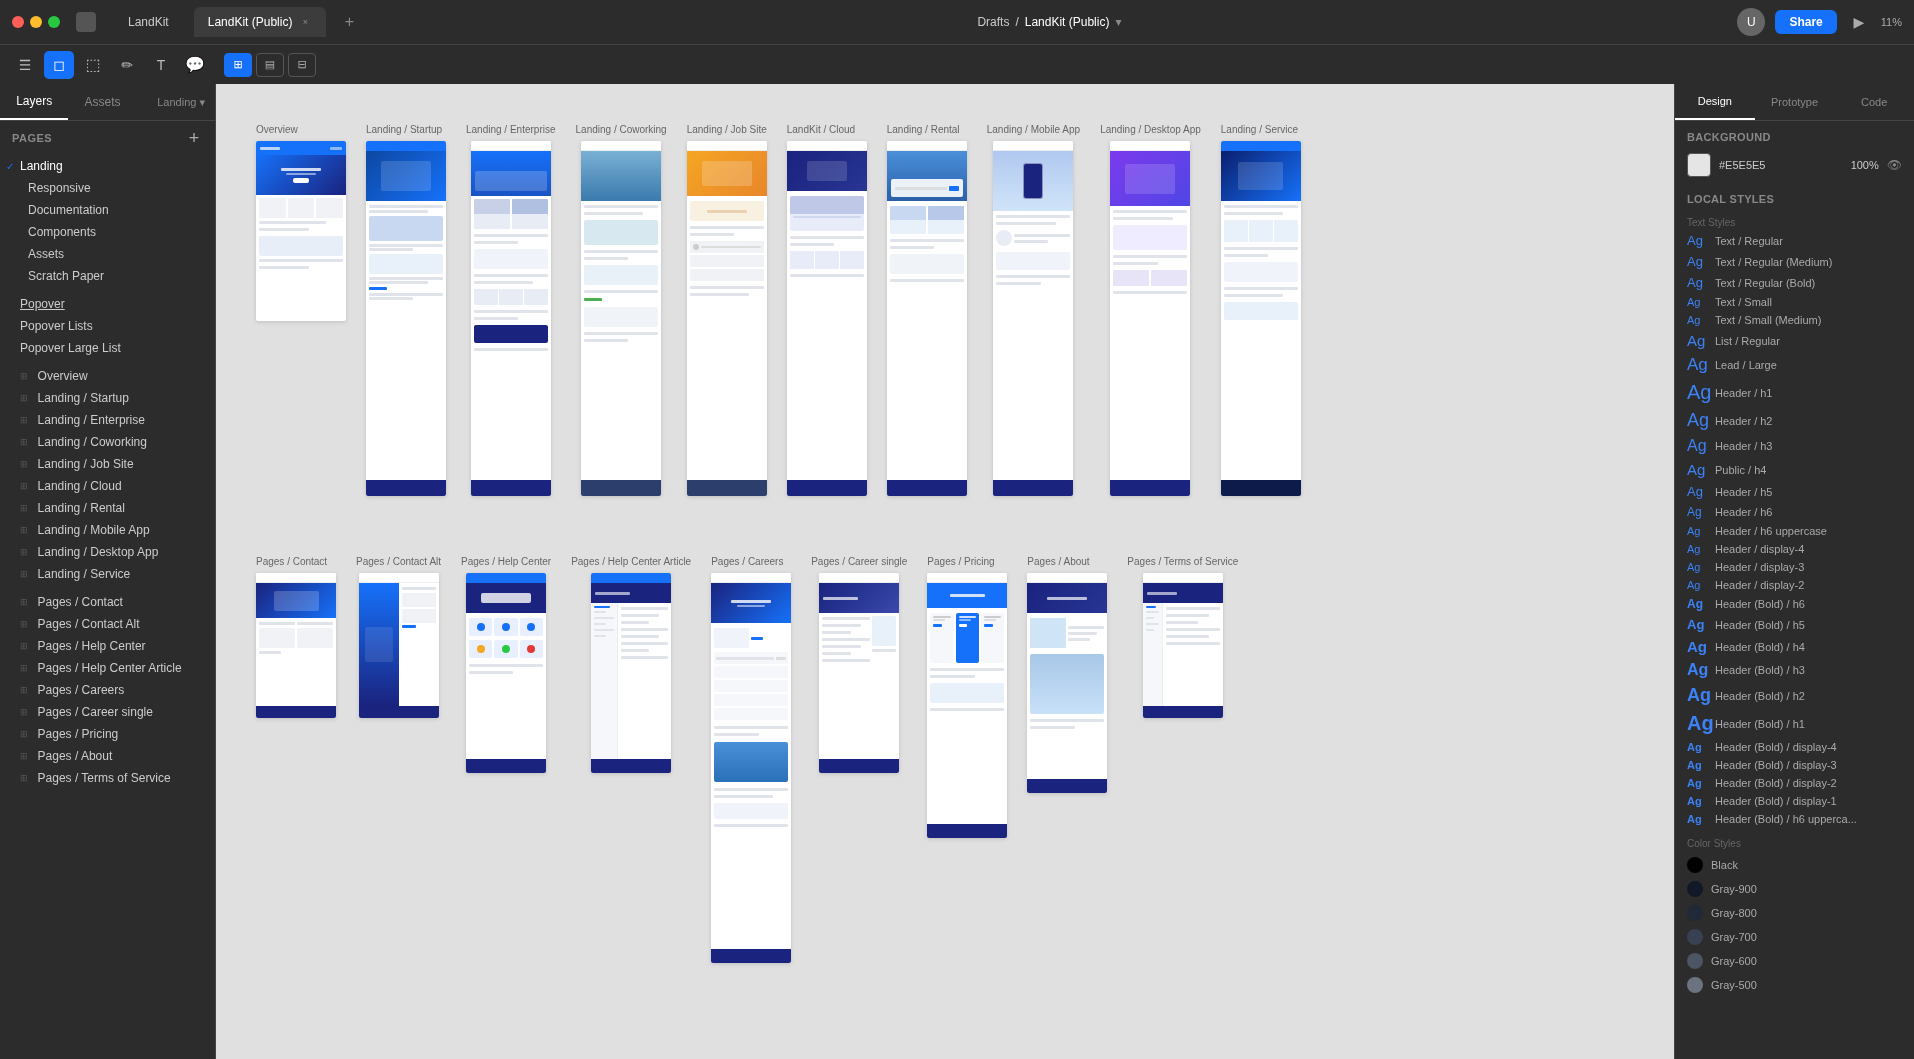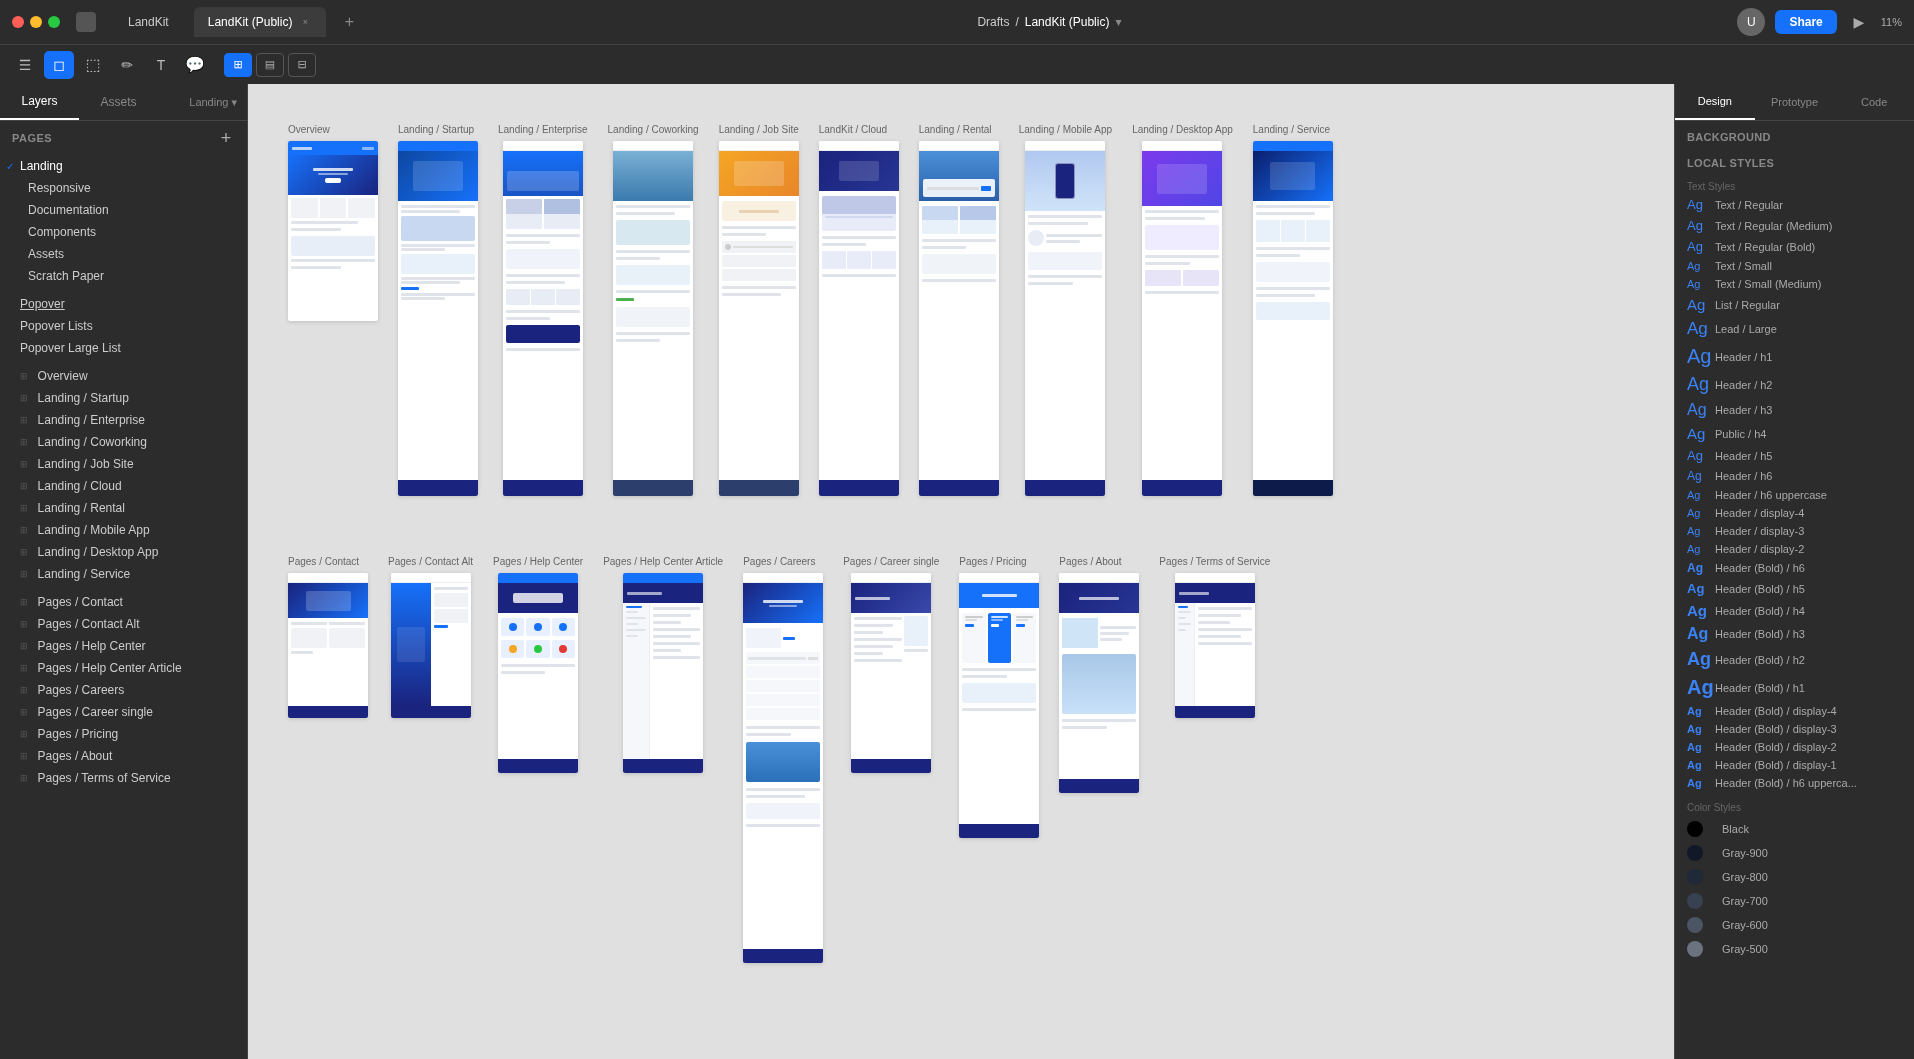--- a/index.html
+++ b/index.html
@@ -30,21 +30,21 @@
 
     
     .toolbar { height: 40px; background: #2c2c2c; border-top: 1px solid #444; display: flex; align-items: center; padding: 0 10px; gap: 4px; flex-shrink: 0; }
     .toolbar-btn { width: 30px; height: 28px; display: flex; align-items: center; justify-content: center; border-radius: 5px; cursor: pointer; color: #bbb; font-size: 14px; }
     .toolbar-btn.active { background: #1671fa; color: #fff; }
 
     
     .main { display: flex; flex: 1; overflow: hidden; }
 
     
-    .left-panel { width: 248px; background: #2c2c2c; display: flex; flex-direction: column; flex-shrink: 0; border-right: 1px solid #444; }
+    .left-panel { width: 216px; background: #2c2c2c; display: flex; flex-direction: column; flex-shrink: 0; border-right: 1px solid #444; }
     .panel-tabs { display: flex; border-bottom: 1px solid #444; }
     .panel-tab { flex: 1; height: 36px; display: flex; align-items: center; justify-content: center; font-size: 12px; color: #888; cursor: pointer; }
     .panel-tab.active { color: #fff; border-bottom: 2px solid #fff; }
     .pages-header { display: flex; align-items: center; justify-content: space-between; padding: 8px 12px; }
     .pages-header-label { font-size: 11px; color: #888; font-weight: 600; text-transform: uppercase; letter-spacing: 0.5px; }
     .pages-header-add { color: #aaa; font-size: 18px; cursor: pointer; width: 18px; height: 18px; display: flex; align-items: center; justify-content: center; }
     .page-list { overflow-y: auto; flex: 1; }
     .page-item { display: flex; align-items: center; padding: 4px 12px 4px 20px; font-size: 12px; color: #ccc; cursor: pointer; gap: 6px; position: relative; }
     .page-item.active { color: #fff; }
     .page-item.active::before { content: '✓'; position: absolute; left: 6px; font-size: 10px; color: #1671fa; }
@@ -76,21 +76,21 @@
     .bg-hex { font-size: 11px; color: #ccc; flex: 1; }
     .bg-opacity { font-size: 11px; color: #ccc; width: 36px; text-align: right; }
     .bg-eye { color: #888; font-size: 12px; cursor: pointer; }
     .local-styles-header { display: flex; align-items: center; justify-content: space-between; padding: 10px 12px 6px; }
     .local-styles-title { font-size: 11px; color: #888; font-weight: 600; text-transform: uppercase; letter-spacing: 0.3px; }
     .text-styles-label { font-size: 10px; color: #666; padding: 6px 12px 2px; }
     .style-item { display: flex; align-items: center; padding: 3px 12px; gap: 8px; cursor: pointer; }
     .style-ag { font-size: 13px; color: #3b82f6; width: 20px; flex-shrink: 0; }
     .style-name { font-size: 11px; color: #aaa; }
     .color-styles-label { font-size: 10px; color: #666; padding: 10px 12px 4px; }
-    .color-style-item { display: flex; align-items: center; padding: 4px 12px; gap: 19px; cursor: pointer; }
+    .color-style-item { display: flex; align-items: center; padding: 4px 12px; gap: 8px; cursor: pointer; }
     .color-dot { width: 16px; height: 16px; border-radius: 50%; flex-shrink: 0; }
     .color-name { font-size: 11px; color: #aaa; }
 
     
     .view-btns { display: flex; gap: 4px; margin-left: 10px; }
     .view-btn { width: 28px; height: 24px; border: 1px solid #555; border-radius: 4px; display: flex; align-items: center; justify-content: center; cursor: pointer; color: #aaa; font-size: 11px; }
     .view-btn.active { background: #1671fa; border-color: #1671fa; color: #fff; }
 
     
     ::-webkit-scrollbar { width: 6px; height: 6px; }
@@ -861,20 +861,26 @@
   </div>
 
   <div class="right-panel">
     <div class="right-panel-tabs">
       <div class="right-panel-tab active">Design</div>
       <div class="right-panel-tab">Prototype</div>
       <div class="right-panel-tab">Code</div>
     </div>
 
     <div class="section-label">Background</div>
+    <div class="bg-row">
+      <div class="bg-color-box" style="background:#E5E5E5;"></div>
+      <span class="bg-hex">#E5E5E5</span>
+      <span class="bg-opacity">100%</span>
+      <span class="bg-eye">👁</span>
+    </div>
 
     <div class="local-styles-header">
       <span class="local-styles-title">Local Styles</span>
     </div>
 
     <div class="text-styles-label">Text Styles</div>
 
     <div class="style-item">
       <span class="style-ag">Ag</span>
       <span class="style-name">Text / Regular</span>

